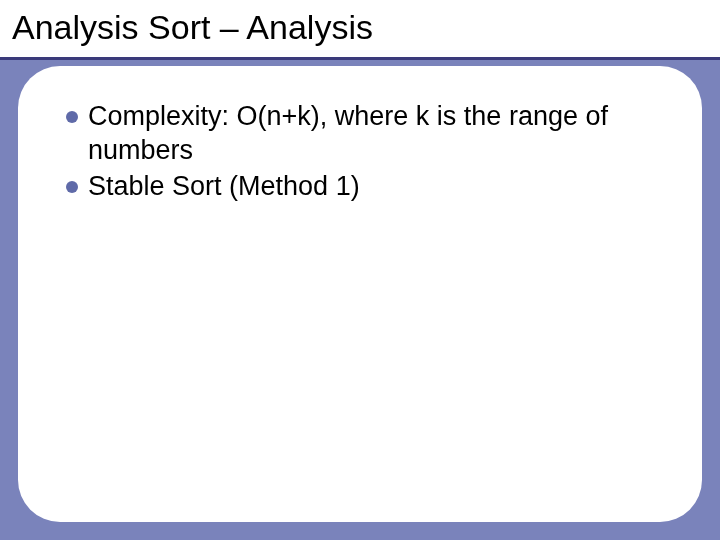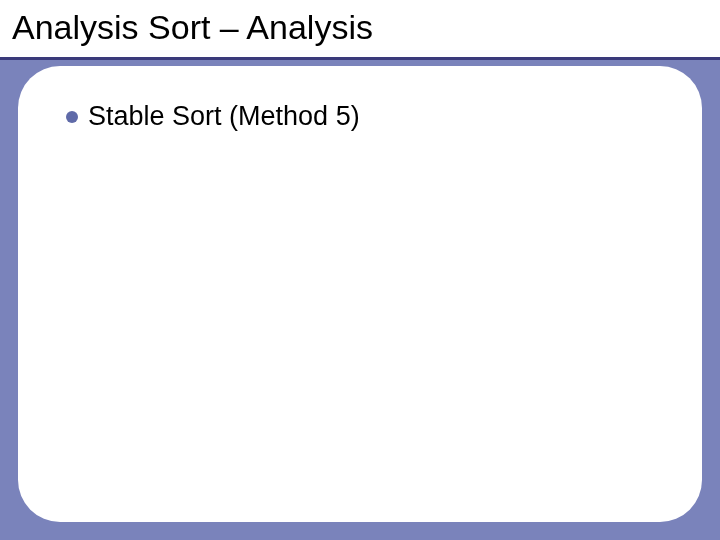--- a/index.html
+++ b/index.html
@@ -55,15 +55,16 @@
 </style>
 </head>
 <body>
 
 <div class="title-area">
   <h1>Analysis Sort – Analysis</h1>
 </div>
 
 <div class="content-box">
   <ul class="bullet-list">
-    <li>Stable Sort (Method 5)</li>
+    <li>Complexity: O(n+k), where k is the range of numbers</li>
+    <li>Stable Sort (Method 1)</li>
   </ul>
 </div>
 
 </body></html>

